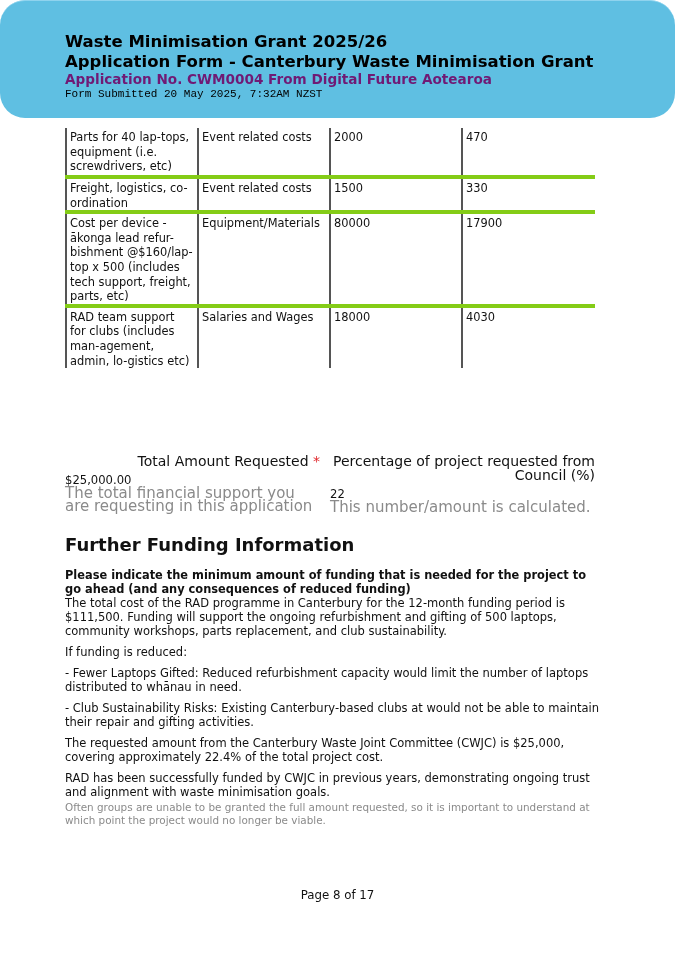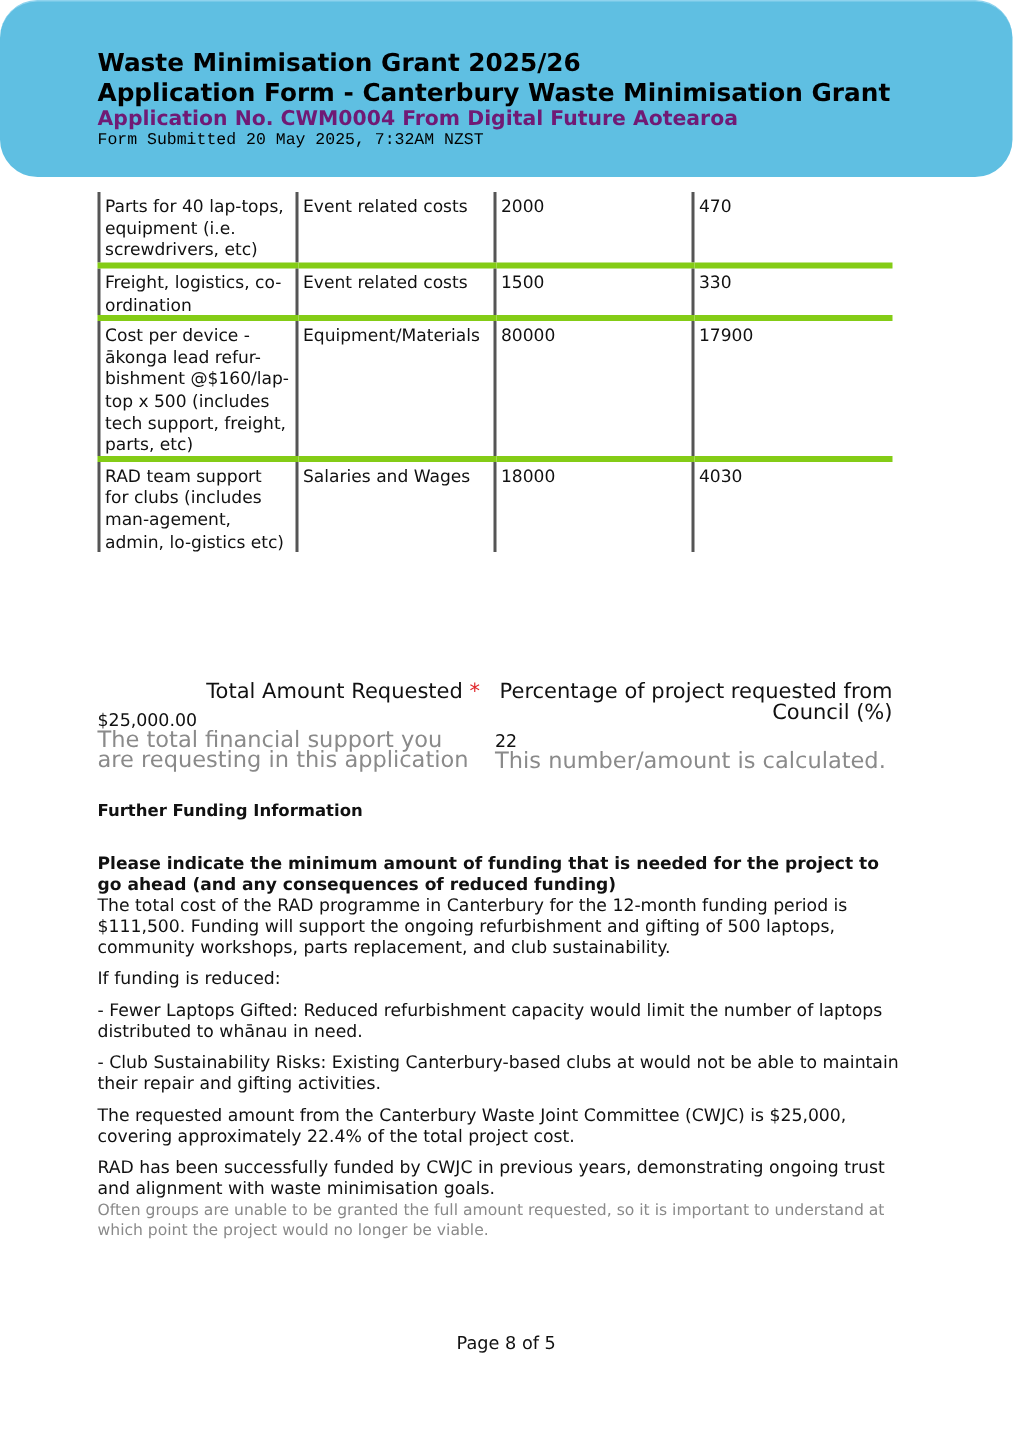--- a/index.html
+++ b/index.html
@@ -34,21 +34,21 @@
   table.budget td.c2 { width: 132px; }
   table.budget td.c3 { width: 132px; margin-top: 36px; }
   table.budget td.c4 { width: 133px; }
 
   .field { position: absolute; font-size: 11.4px; }
   .field .label { font-weight: normal; font-size: 14px; line-height: 14px; color: #111; text-align: right; }
   .field .req { color: #e0262b; }
   .field .value { font-size: 11.6px; color: #111; margin-top: 5px; line-height: 14px; }
   .field .help { font-size: 15px; color: #8a8a8a; line-height: 12.5px; margin-top: 0px; }
 
-  .h2 { position: absolute; left: 65px; top: 534px; font-size: 11px; font-weight: bold; color: #111; white-space: nowrap; }
+  .h2 { position: absolute; left: 65px; top: 534px; font-size: 18px; font-weight: bold; color: #111; white-space: nowrap; }
 
   .body-block { position: absolute; left: 65px; top: 569px; width: 540px; font-size: 11.5px; line-height: 14px; color: #111; }
   .body-block .q { font-weight: bold; font-size: 11.4px; line-height: 13.6px; }
   .body-block p { margin: 0; }
   .body-block .gap { margin-top: 7px; }
   .body-block .hint { color: #8a8a8a; font-size: 10.4px; line-height: 12.6px; margin-top: 2px; }
 
   .footer { position: absolute; left: 0; width: 675px; top: 888px; text-align: center; font-size: 11.8px; color: #111; }
 </style>
 </head>
@@ -111,13 +111,13 @@
   <p class="q">Please indicate the minimum amount of funding that is needed for the project to go ahead (and any consequences of reduced funding)</p>
   <p>The total cost of the RAD programme in Canterbury for the 12-month funding period is $111,500. Funding will support the ongoing refurbishment and gifting of 500 laptops, community workshops, parts replacement, and club sustainability.</p>
   <p class="gap">If funding is reduced:</p>
   <p class="gap">- Fewer Laptops Gifted: Reduced refurbishment capacity would limit the number of laptops distributed to whānau in need.</p>
   <p class="gap">- Club Sustainability Risks: Existing Canterbury-based clubs at would not be able to maintain their repair and gifting activities.</p>
   <p class="gap">The requested amount from the Canterbury Waste Joint Committee (CWJC) is $25,000, covering approximately 22.4% of the total project cost.</p>
   <p class="gap">RAD has been successfully funded by CWJC in previous years, demonstrating ongoing trust and alignment with waste minimisation goals.</p>
   <p class="hint">Often groups are unable to be granted the full amount requested, so it is important to understand at which point the project would no longer be viable.</p>
 </div>
 
-<div class="footer">Page 8 of 5</div>
+<div class="footer">Page 8 of 17</div>
 
 </body></html>

